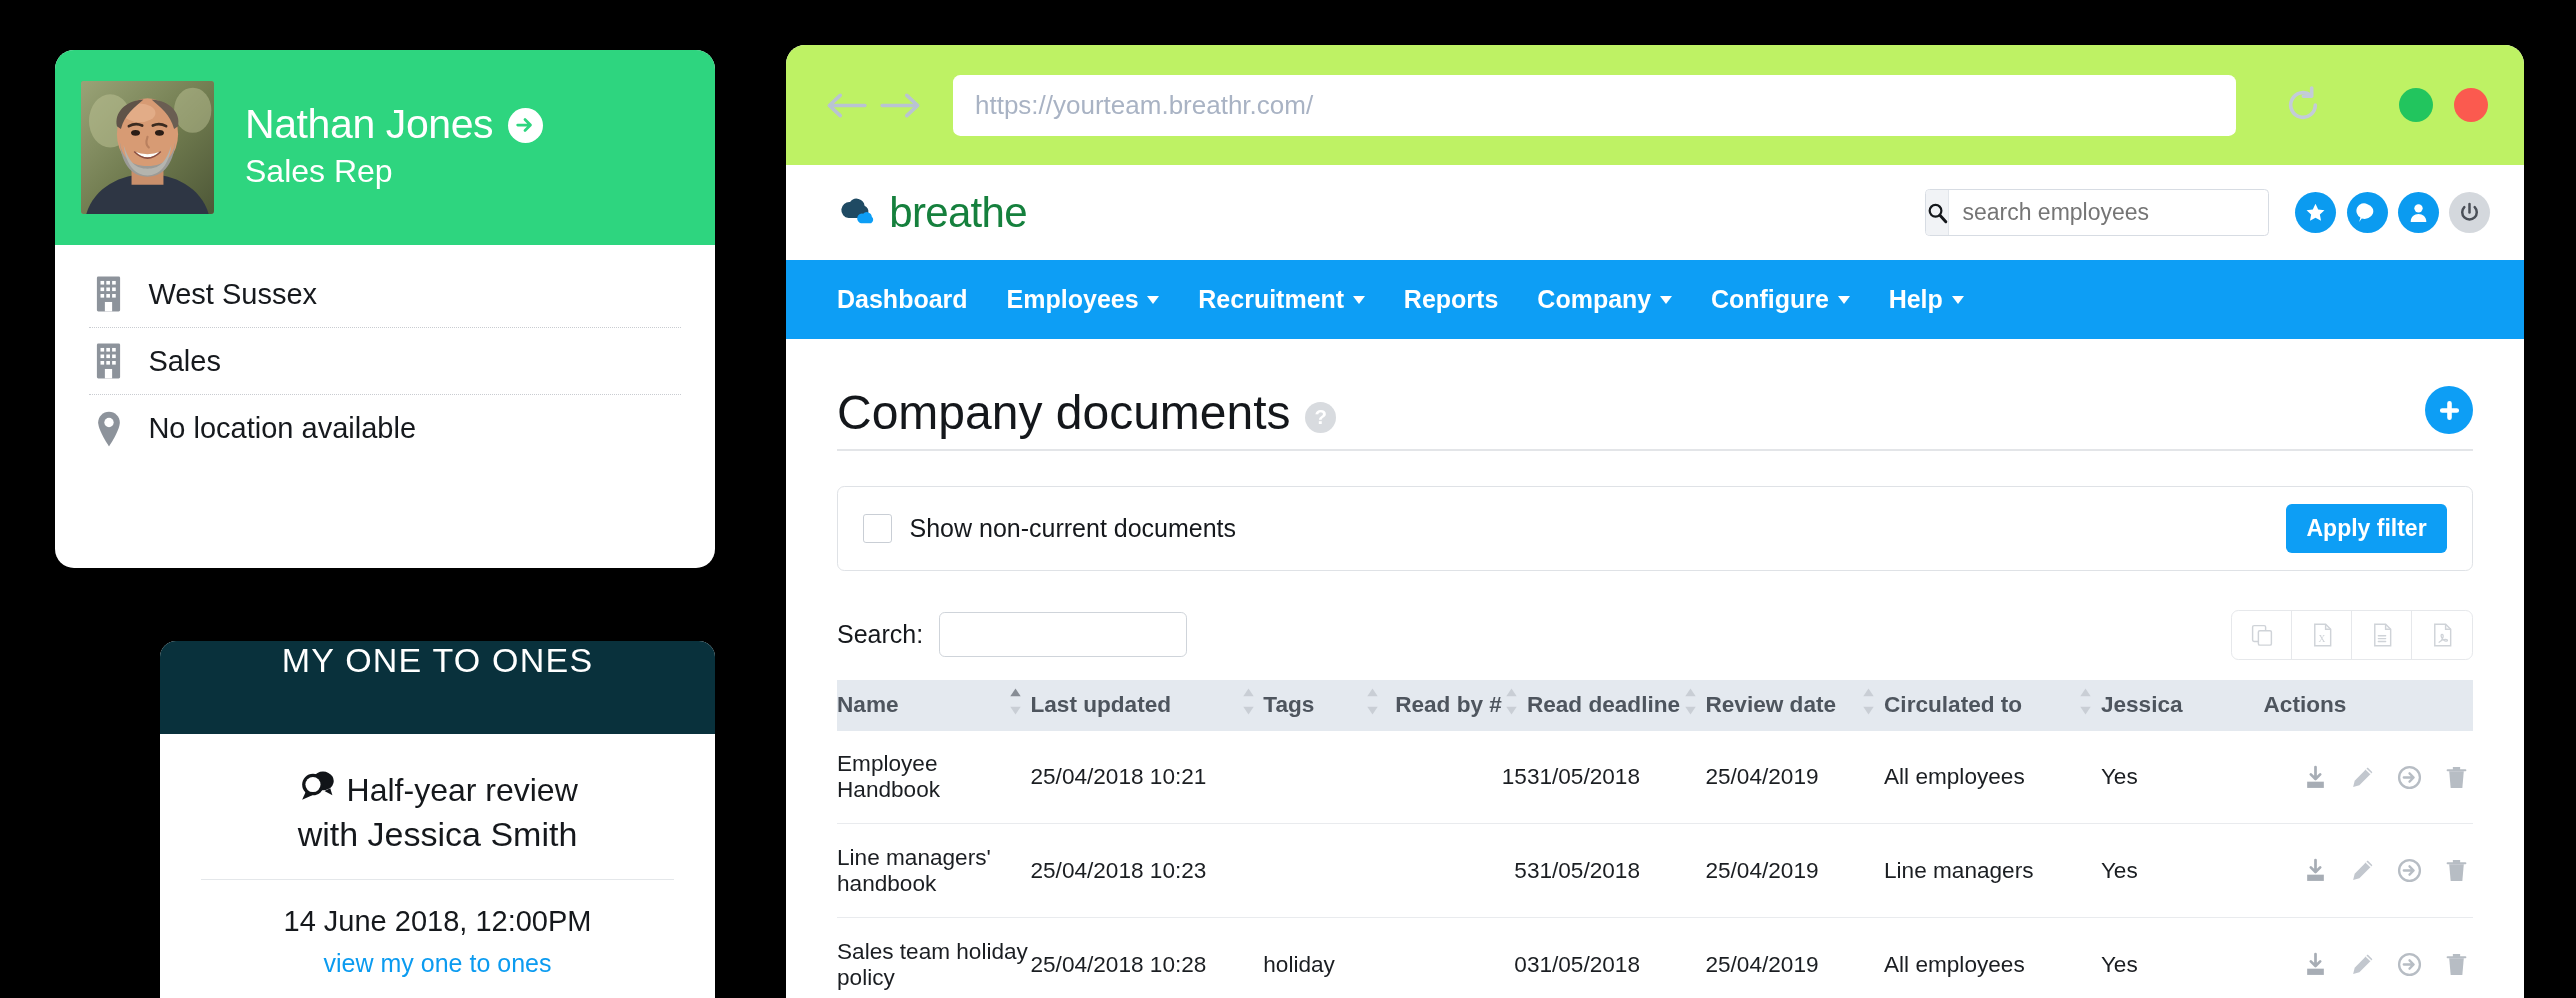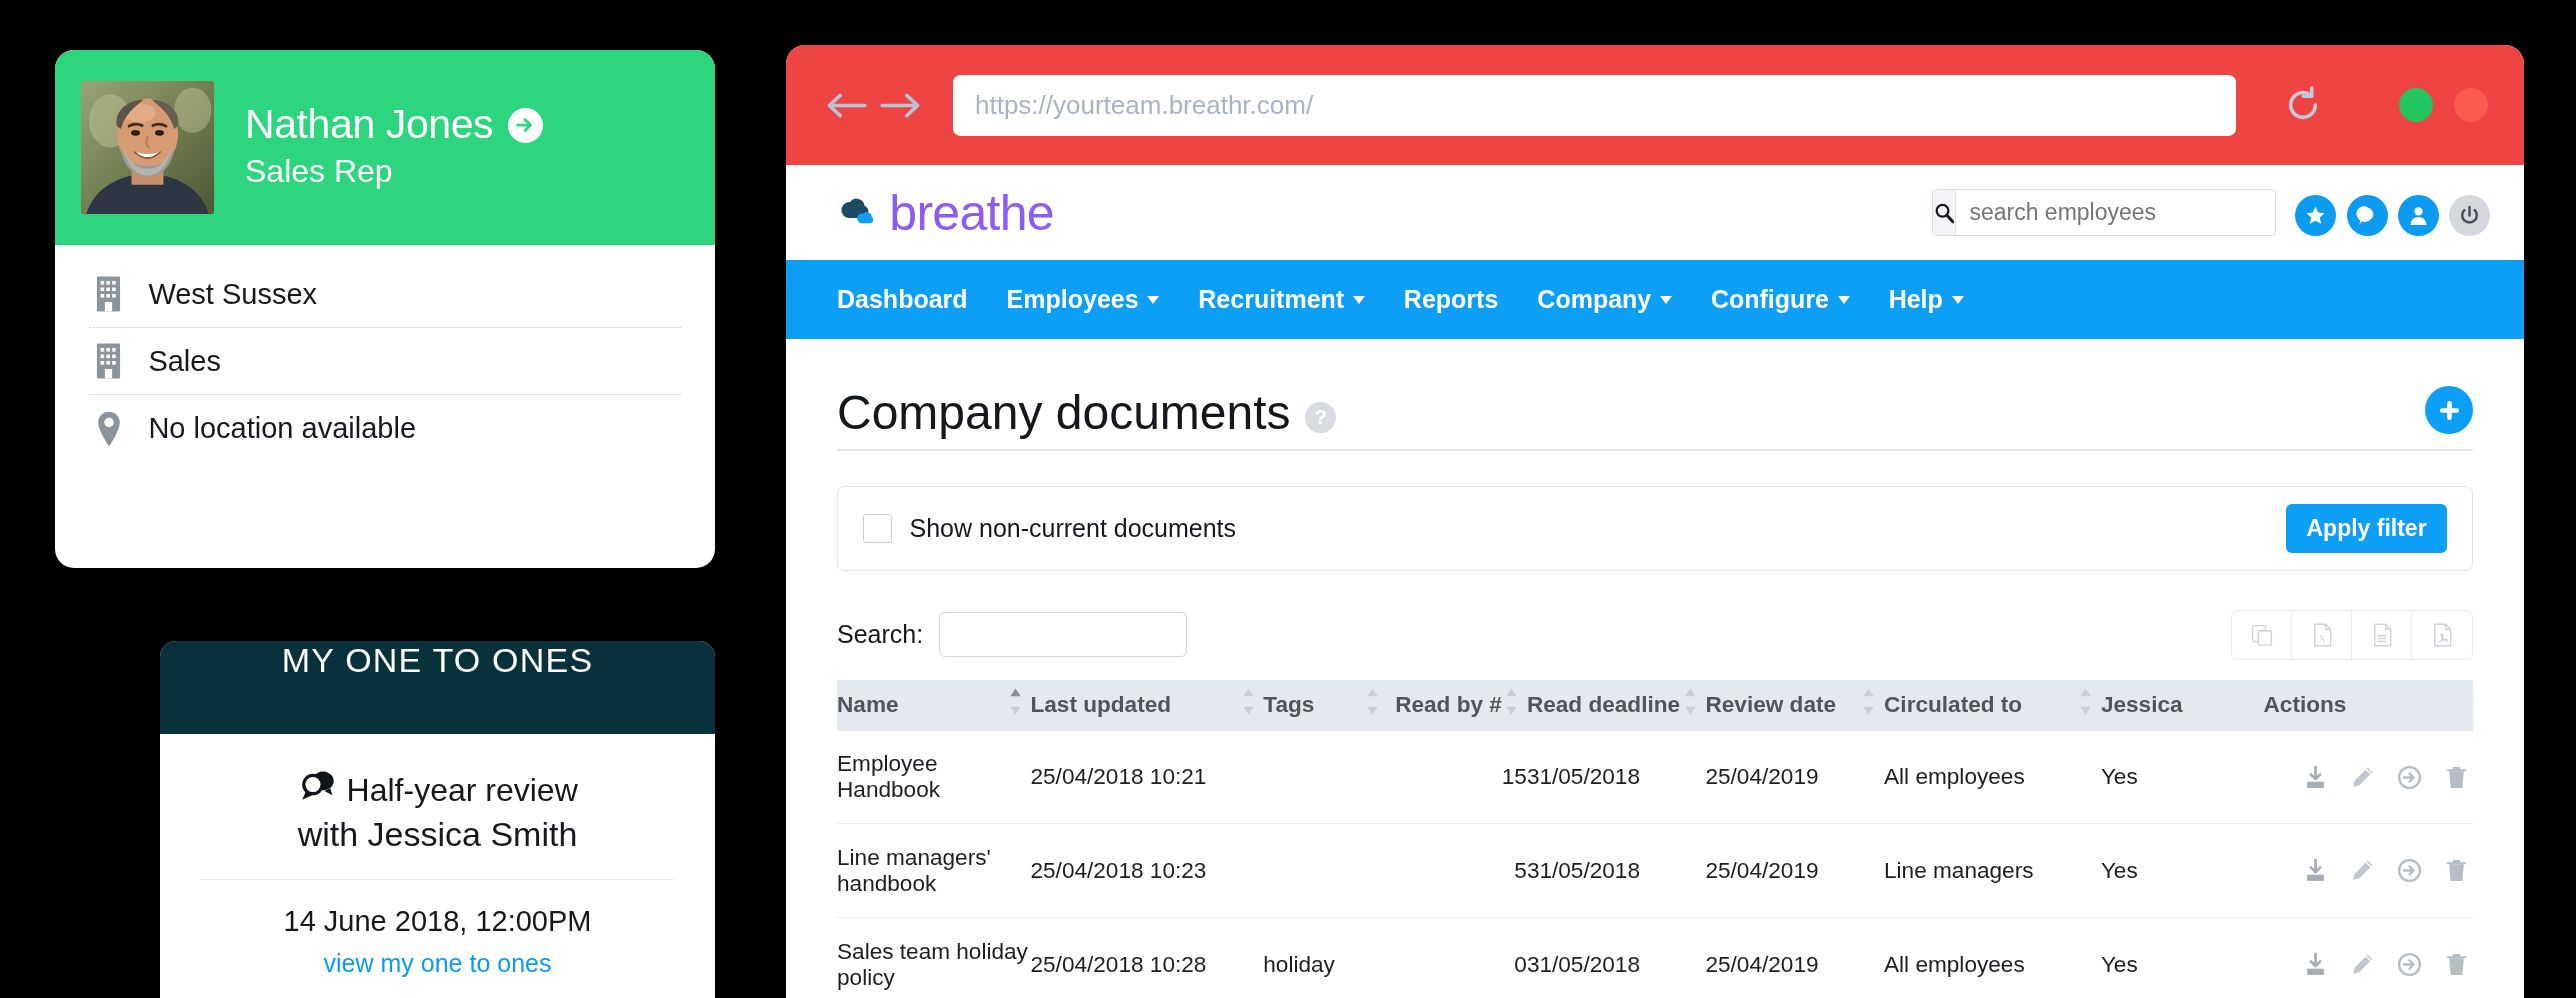--- a/index.html
+++ b/index.html
@@ -87,21 +87,21 @@
 
   
   .browser{
     position:absolute; left:786px; top:45px;
     width:1738px; height:955px;
     background:#ffffff;
     border-radius:19px 19px 0 0;
     overflow:hidden;
   }
   .chrome{
-    height:120px; background:#ef4444;
+    height:120px; background:#bef264;
     display:flex; align-items:center; padding:8px 32px;
   }
   .nav-arrow{ width:55px; display:flex; justify-content:center; }
   .nav-arrow svg{ display:block; }
   .urlbar{
     flex:1 1 auto; margin-left:25px; margin-right:34px;
     height:61px; background:#ffffff; border-radius:7.3px;
     display:flex; align-items:center; padding:0 22px;
   }
   .urltext{ font-size:26px; color:#a9b3c4; }
@@ -113,24 +113,24 @@
 
   
   .app-header{
     height:95px; background:#ffffff;
     display:flex; align-items:center;
     padding:0 34px 0 51px;
   }
   .logo{ display:flex; align-items:center; gap:7.3px; }
   .logo svg{ display:block; }
   .logo-word{
-    font-size:50px; color:#8b5cf6; font-weight:400;
+    font-size:42px; color:#15803d; font-weight:400;
     letter-spacing:-0.7px; line-height:1;
   }
-  .header-right{ margin-left:auto; display:flex; align-items:flex-end; gap:19px; }
+  .header-right{ margin-left:auto; display:flex; align-items:center; gap:26px; }
   .searchbox{
     width:344px; height:47px; border:1.5px solid #d7dce3;
     border-radius:4.4px; display:flex; align-items:center; overflow:hidden;
     background:#ffffff;
   }
   .searchbox .sb-ico{
     width:47px; height:100%; background:#f1f3f6;
     border-right:1.5px solid #e2e6eb;
     display:flex; align-items:center; justify-content:center;
   }

